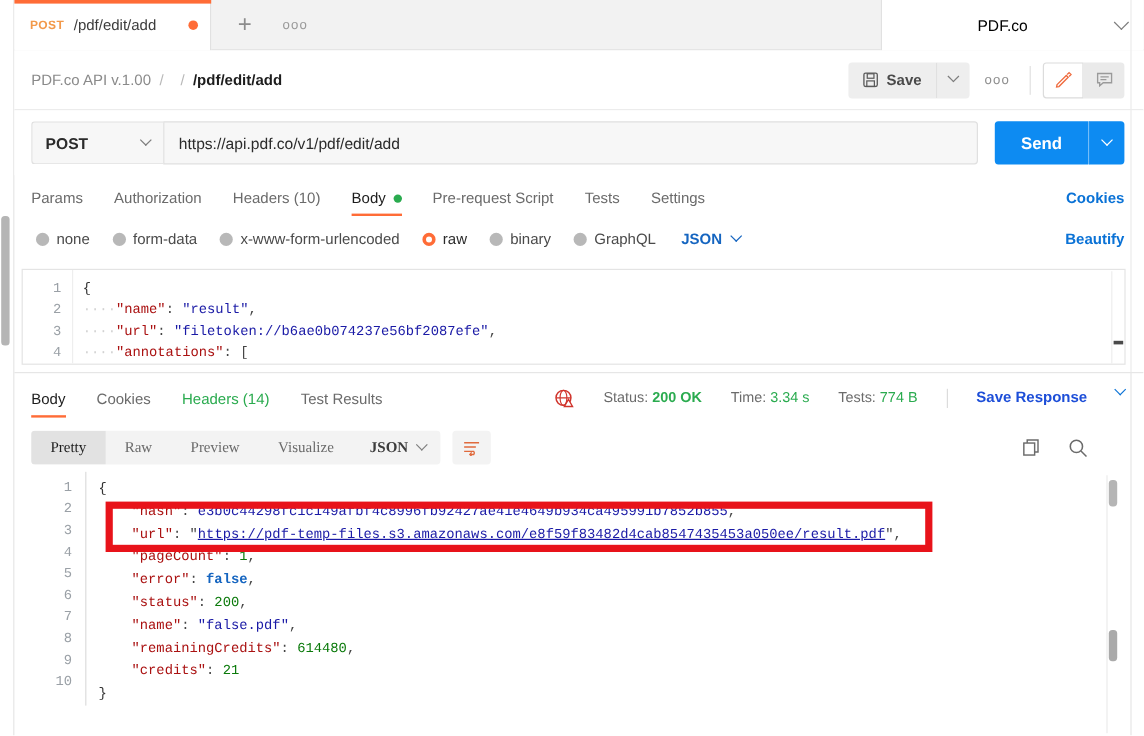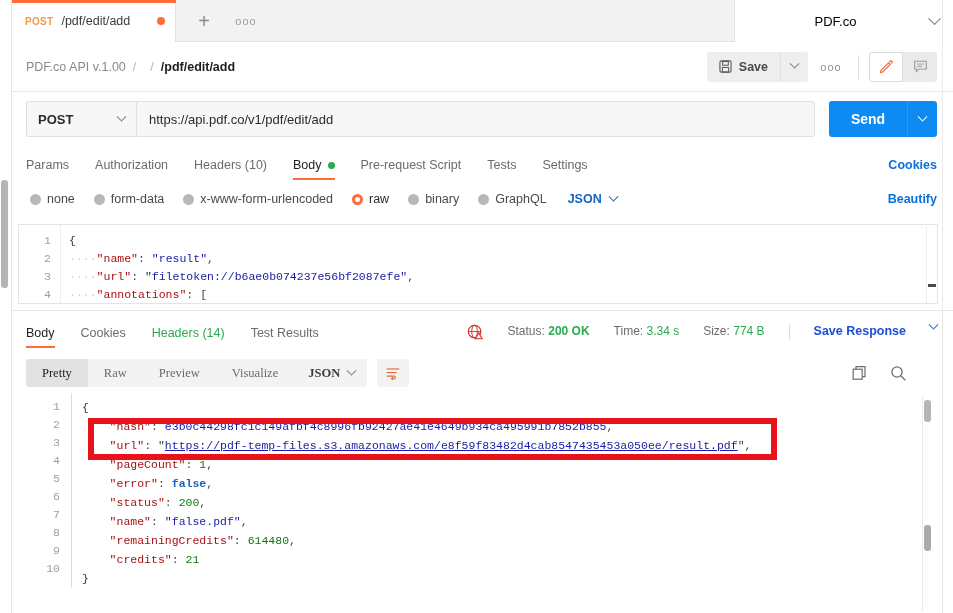--- a/index.html
+++ b/index.html
@@ -559,21 +559,21 @@
       </svg>
       <span>
         <span class="stat-label">Status:</span>
         <span class="stat-ok">200 OK</span>
       </span>
       <span>
         <span class="stat-label">Time:</span>
         <span class="stat-val">3.34 s</span>
       </span>
       <span>
-        <span class="stat-label">Size:</span>
+        <span class="stat-label">Tests:</span>
         <span class="stat-val">774 B</span>
       </span>
       <span class="sdiv"></span>
       <span class="save-resp">Save Response</span>
       <span class="chev sm" style="border-color:#0a72d6"></span>
     </div>
   </div>
 
   <div class="resptoolbar">
     <div class="seg">

